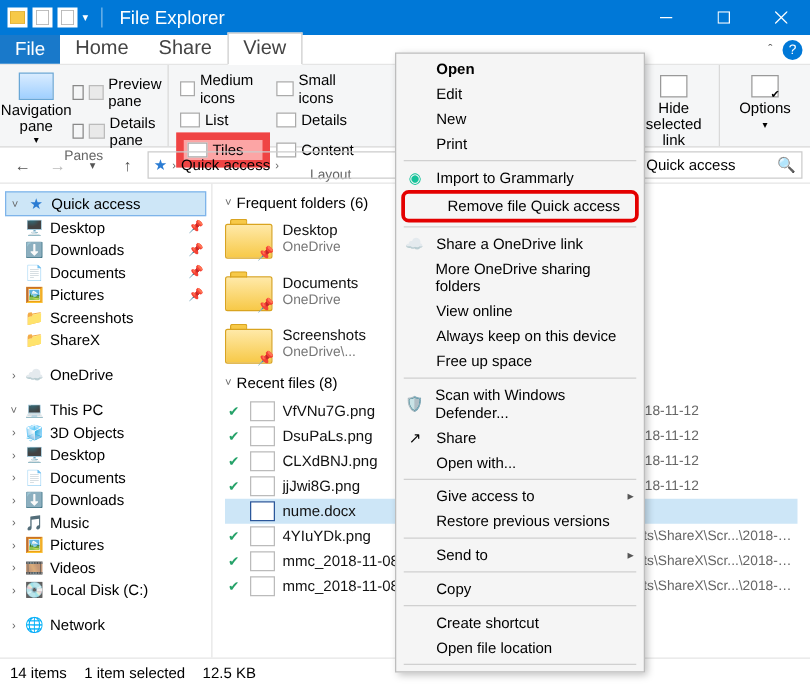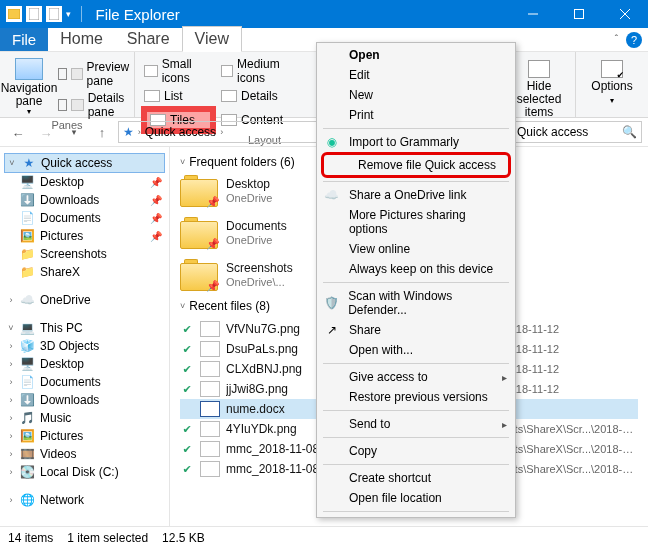--- a/index.html
+++ b/index.html
@@ -168,25 +168,25 @@
       </div>
     </div>
     <div class="glabel">Panes</div>
   </div>
 
   <div class="rgroup layout-grid">
     <div class="lg-row">
       <div class="lg-inner" style="flex:1">
         <div class="lg-item">
             <span class="lg-ic"></span>
-            <span>Small icons</span>
+            <span>Medium icons</span>
           </div>
         <div class="lg-item">
             <span class="lg-ic"></span>
-            <span>Medium icons</span>
+            <span>Small icons</span>
           </div>
         <div></div>
         <div class="lg-item">
             <span class="lg-ic"></span>
             <span>List</span>
           </div>
         <div class="lg-item">
             <span class="lg-ic"></span>
             <span>Details</span>
           </div>
@@ -204,21 +204,21 @@
       <div class="lg-scroll">▴<br>▾<br>≡</div>
     </div>
     <div class="glabel">Layout</div>
   </div>
 
   <div class="rgroup hidden-ov" style="flex:1"></div>
 
   <div class="rgroup" style="border-right:1px solid #d9d9d9">
     <div class="hide-sel">
       <div style="width:22px;height:18px;margin:0 auto 2px;border:1px solid #999;background:#fff"></div>
-      <span>Hide selected</span><br><span>items</span>
+      <span>Hide selected</span><br><span>link</span>
     </div>
     <div></div>
   </div>
   <div class="rgroup" style="border-right:none">
     <div class="opt-group">
       <div style="width:22px;height:18px;margin:0 auto 2px;border:1px solid #999;background:#fff;position:relative">
           <span style="position:absolute;right:-2px;bottom:-4px;font-size:9px">✔</span>
         </div>
       <span>Options</span><br><span style="font-size:8px">▾</span>
     </div>
@@ -483,29 +483,33 @@
         <span>Remove file Quick access</span>
       </div>
     </div>
   <div class="ctx-sep"></div>
   <div class="ctx-item">
       <span class="ci">☁️</span>
       <span>Share a OneDrive link</span>
     </div>
   <div class="ctx-item">
       <span class="ci"></span>
-      <span>More Pictures sharing options</span>
+      <span>More OneDrive sharing folders</span>
     </div>
   <div class="ctx-item">
       <span class="ci"></span>
       <span>View online</span>
     </div>
   <div class="ctx-item">
       <span class="ci"></span>
       <span>Always keep on this device</span>
+    </div>
+  <div class="ctx-item">
+      <span class="ci"></span>
+      <span>Free up space</span>
     </div>
   <div class="ctx-sep"></div>
   <div class="ctx-item">
       <span class="ci" style="color:#0078d7">🛡️</span>
       <span>Scan with Windows Defender...</span>
     </div>
   <div class="ctx-item">
       <span class="ci">↗</span>
       <span>Share</span>
     </div>

